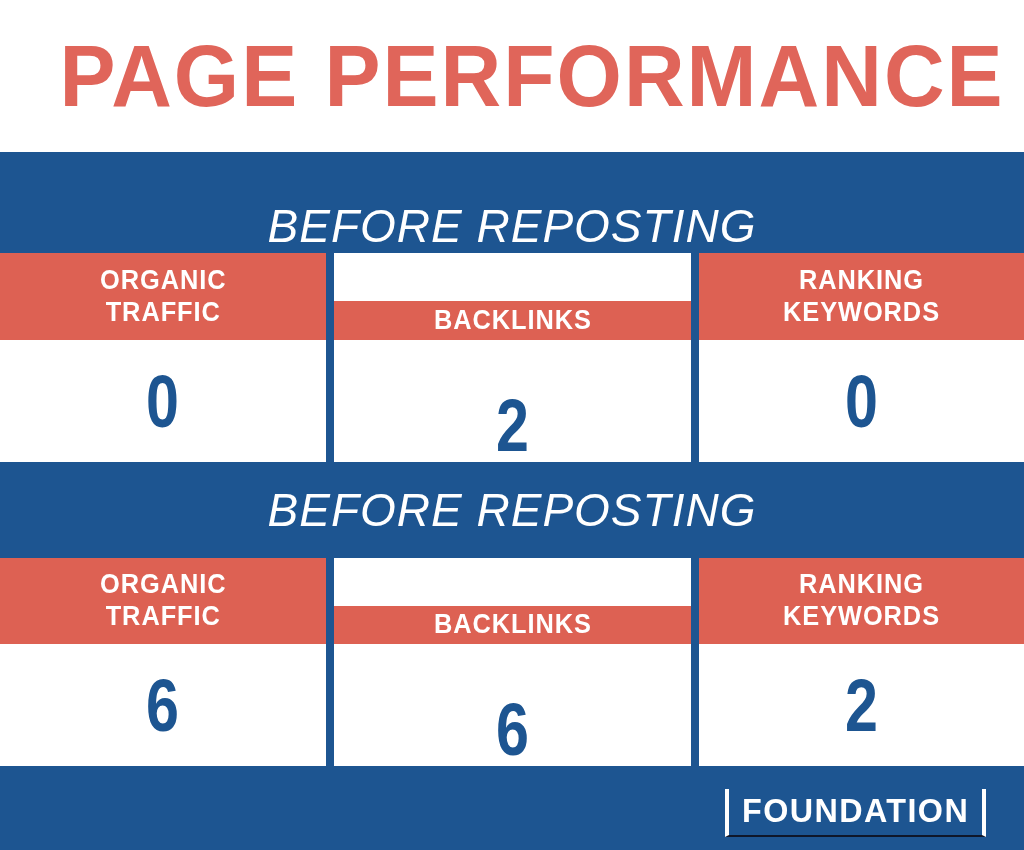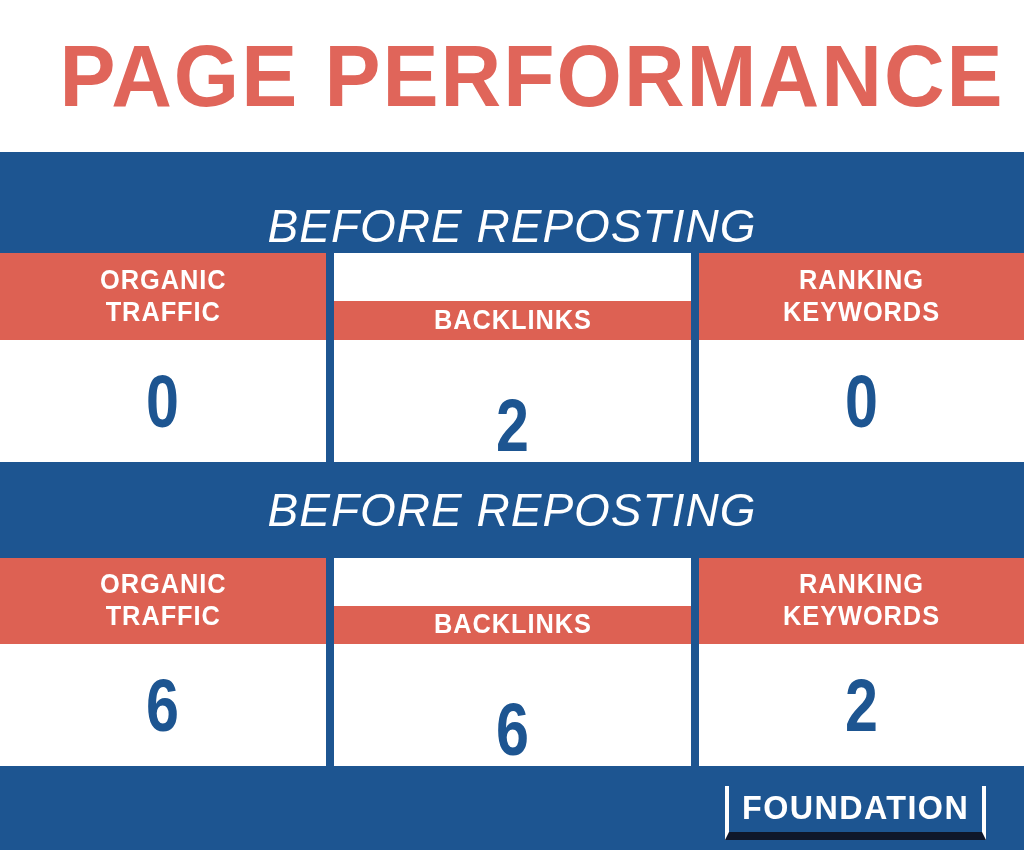--- a/index.html
+++ b/index.html
@@ -108,21 +108,21 @@
     background: #1d5591;
     display: flex;
     align-items: center;
     justify-content: flex-end;
     padding-right: 38px;
   }
   .foundation-logo {
     display: inline-block;
     border-left: 4px solid #ffffff;
     border-right: 4px solid #ffffff;
-    border-bottom: 8px solid #0f172a;
+    border-bottom: 2px solid #0f172a;
     padding: 2px 7px 5px 7px;
     margin-top: 10px;
   }
   .foundation-logo .logo-text {
     color: #ffffff;
     font-weight: bold;
     font-size: 34px;
     letter-spacing: 1.5px;
     white-space: nowrap;
     display: inline-block;

